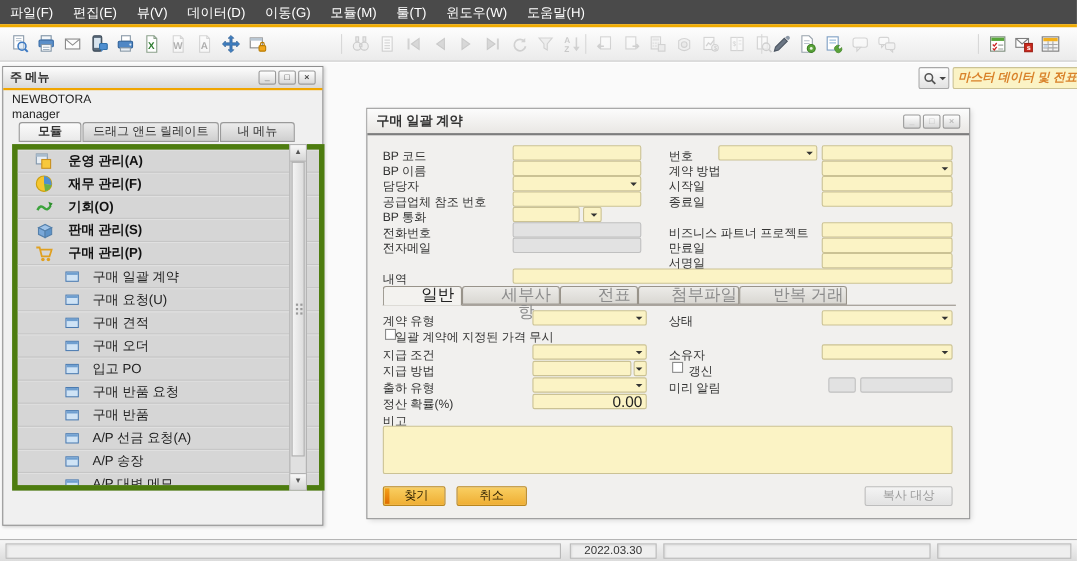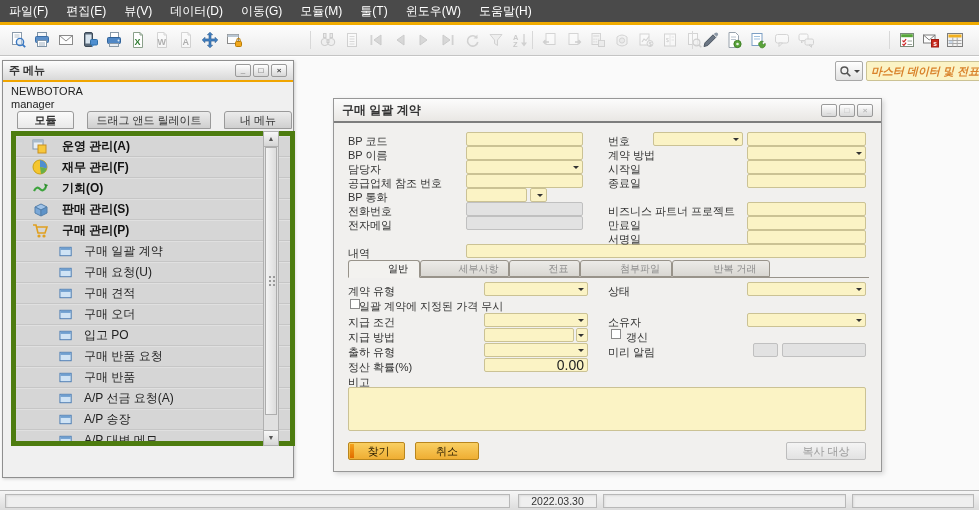--- a/index.html
+++ b/index.html
@@ -28,21 +28,21 @@
   
   .panel{position:absolute;left:2px;top:60px;width:292px;height:418px;background:#f0f0f0;
          border:1px solid #8f8f8f;box-sizing:border-box;box-shadow:1px 1px 3px rgba(0,0,0,.18);}
   .panel-title{height:19px;background:linear-gradient(#fdfdfd,#d9d9d9);border-bottom:2px solid #f0a500;
                display:flex;align-items:center;padding:0 6px;font-weight:bold;color:#333;}
   .winbtns{margin-left:auto;display:flex;gap:2px;}
   .wbtn{width:16px;height:13px;border:1px solid #9a9a9a;background:linear-gradient(#fff,#d8d8d8);
         font-size:8px;line-height:12px;text-align:center;color:#444;border-radius:2px;box-sizing:border-box;}
   .wbtn.pale{color:#b9b9b9;}
   .company{position:absolute;left:8px;top:24px;line-height:13px;color:#222;}
-  .ptabs{position:absolute;left:14px;top:50px;display:flex;height:18px;gap:12px;}
+  .ptabs{position:absolute;left:14px;top:50px;display:flex;height:18px;}
   .ptab{box-sizing:border-box;border:1px solid #9a9a9a;border-radius:3px 3px 0 0;text-align:center;
         background:linear-gradient(#ececec,#cfcfcf);line-height:16px;font-size:11px;color:#333;margin-right:1px;}
   .ptab.active{background:linear-gradient(#fbfbfb,#e9e9e9);font-weight:bold;}
   .menu-list{position:absolute;left:8px;top:70px;width:284px;height:315px;background:#d6d6d6;
              border:5px solid #4d7c0f;box-sizing:border-box;overflow:hidden;}
   .mrow{height:20px;border-bottom:1px solid #c6c6c6;box-shadow:inset 0 1px 0 #e0e0e0;
         display:flex;align-items:center;font-size:12px;color:#111;}
   .mrow .mico{margin-left:16px;width:17px;display:flex;}
   .mrow .mlabel{margin-left:13px;font-weight:bold;}
   .mrow.sub .mico{margin-left:43px;width:15px;}
@@ -75,21 +75,21 @@
   .lbl{position:absolute;color:#333;white-space:nowrap;}
   .inp{position:absolute;height:14px;background:#fbf3c5;border:1px solid #cbc294;border-radius:2px;
        box-sizing:border-box;font-size:14px;padding:0 3px;line-height:12px;}
   .inp.dis{background:#e2e2e2;border-color:#c0c0c0;}
   .dd::after{content:"";position:absolute;right:3px;top:5px;border:3.5px solid transparent;border-top-color:#333;}
   .num{text-align:right;}
   .cb{position:absolute;width:10px;height:10px;background:#fff;border:1px solid #8a8a8a;box-sizing:border-box;}
   .ftabs{position:absolute;left:14px;top:161px;width:521px;height:17px;border-bottom:1px solid #98938a;
          display:flex;box-sizing:content-box;}
   .ftab{box-sizing:border-box;height:17px;border:1px solid #98938a;border-radius:3px 3px 0 0;
-        background:linear-gradient(#ecebe8,#d9d7d2);color:#8c8c8c;text-align:center;line-height:15px;font-size:10px;padding-left:28px;}
+        background:linear-gradient(#ecebe8,#d9d7d2);color:#8c8c8c;text-align:center;line-height:15px;font-size:15px;padding-left:28px;}
   .ftab.active{background:#f3f2ef;color:#222;height:18px;margin-bottom:-1px;border-bottom:1px solid #f3f2ef;}
   .txtarea{position:absolute;left:14px;top:288px;width:518px;height:44px;background:#fbf3c5;
            border:1px solid #cbc294;border-radius:2px;box-sizing:border-box;}
   .btn{position:absolute;height:18px;background:linear-gradient(#f9cf62,#efae33);border:1px solid #b9861e;
        border-radius:2px;color:#2a1d00;text-align:center;line-height:16px;font-size:11px;box-sizing:border-box;}
   .btn.default{padding-left:4px;}
   .btn.default::before{content:"";position:absolute;left:1px;top:1px;bottom:1px;width:4px;
        background:linear-gradient(#f5a21a,#e06c00);}
   .btn.disabled{background:linear-gradient(#f4f4f4,#e2e2e2);border-color:#bdbdbd;color:#9a9a9a;}
 

